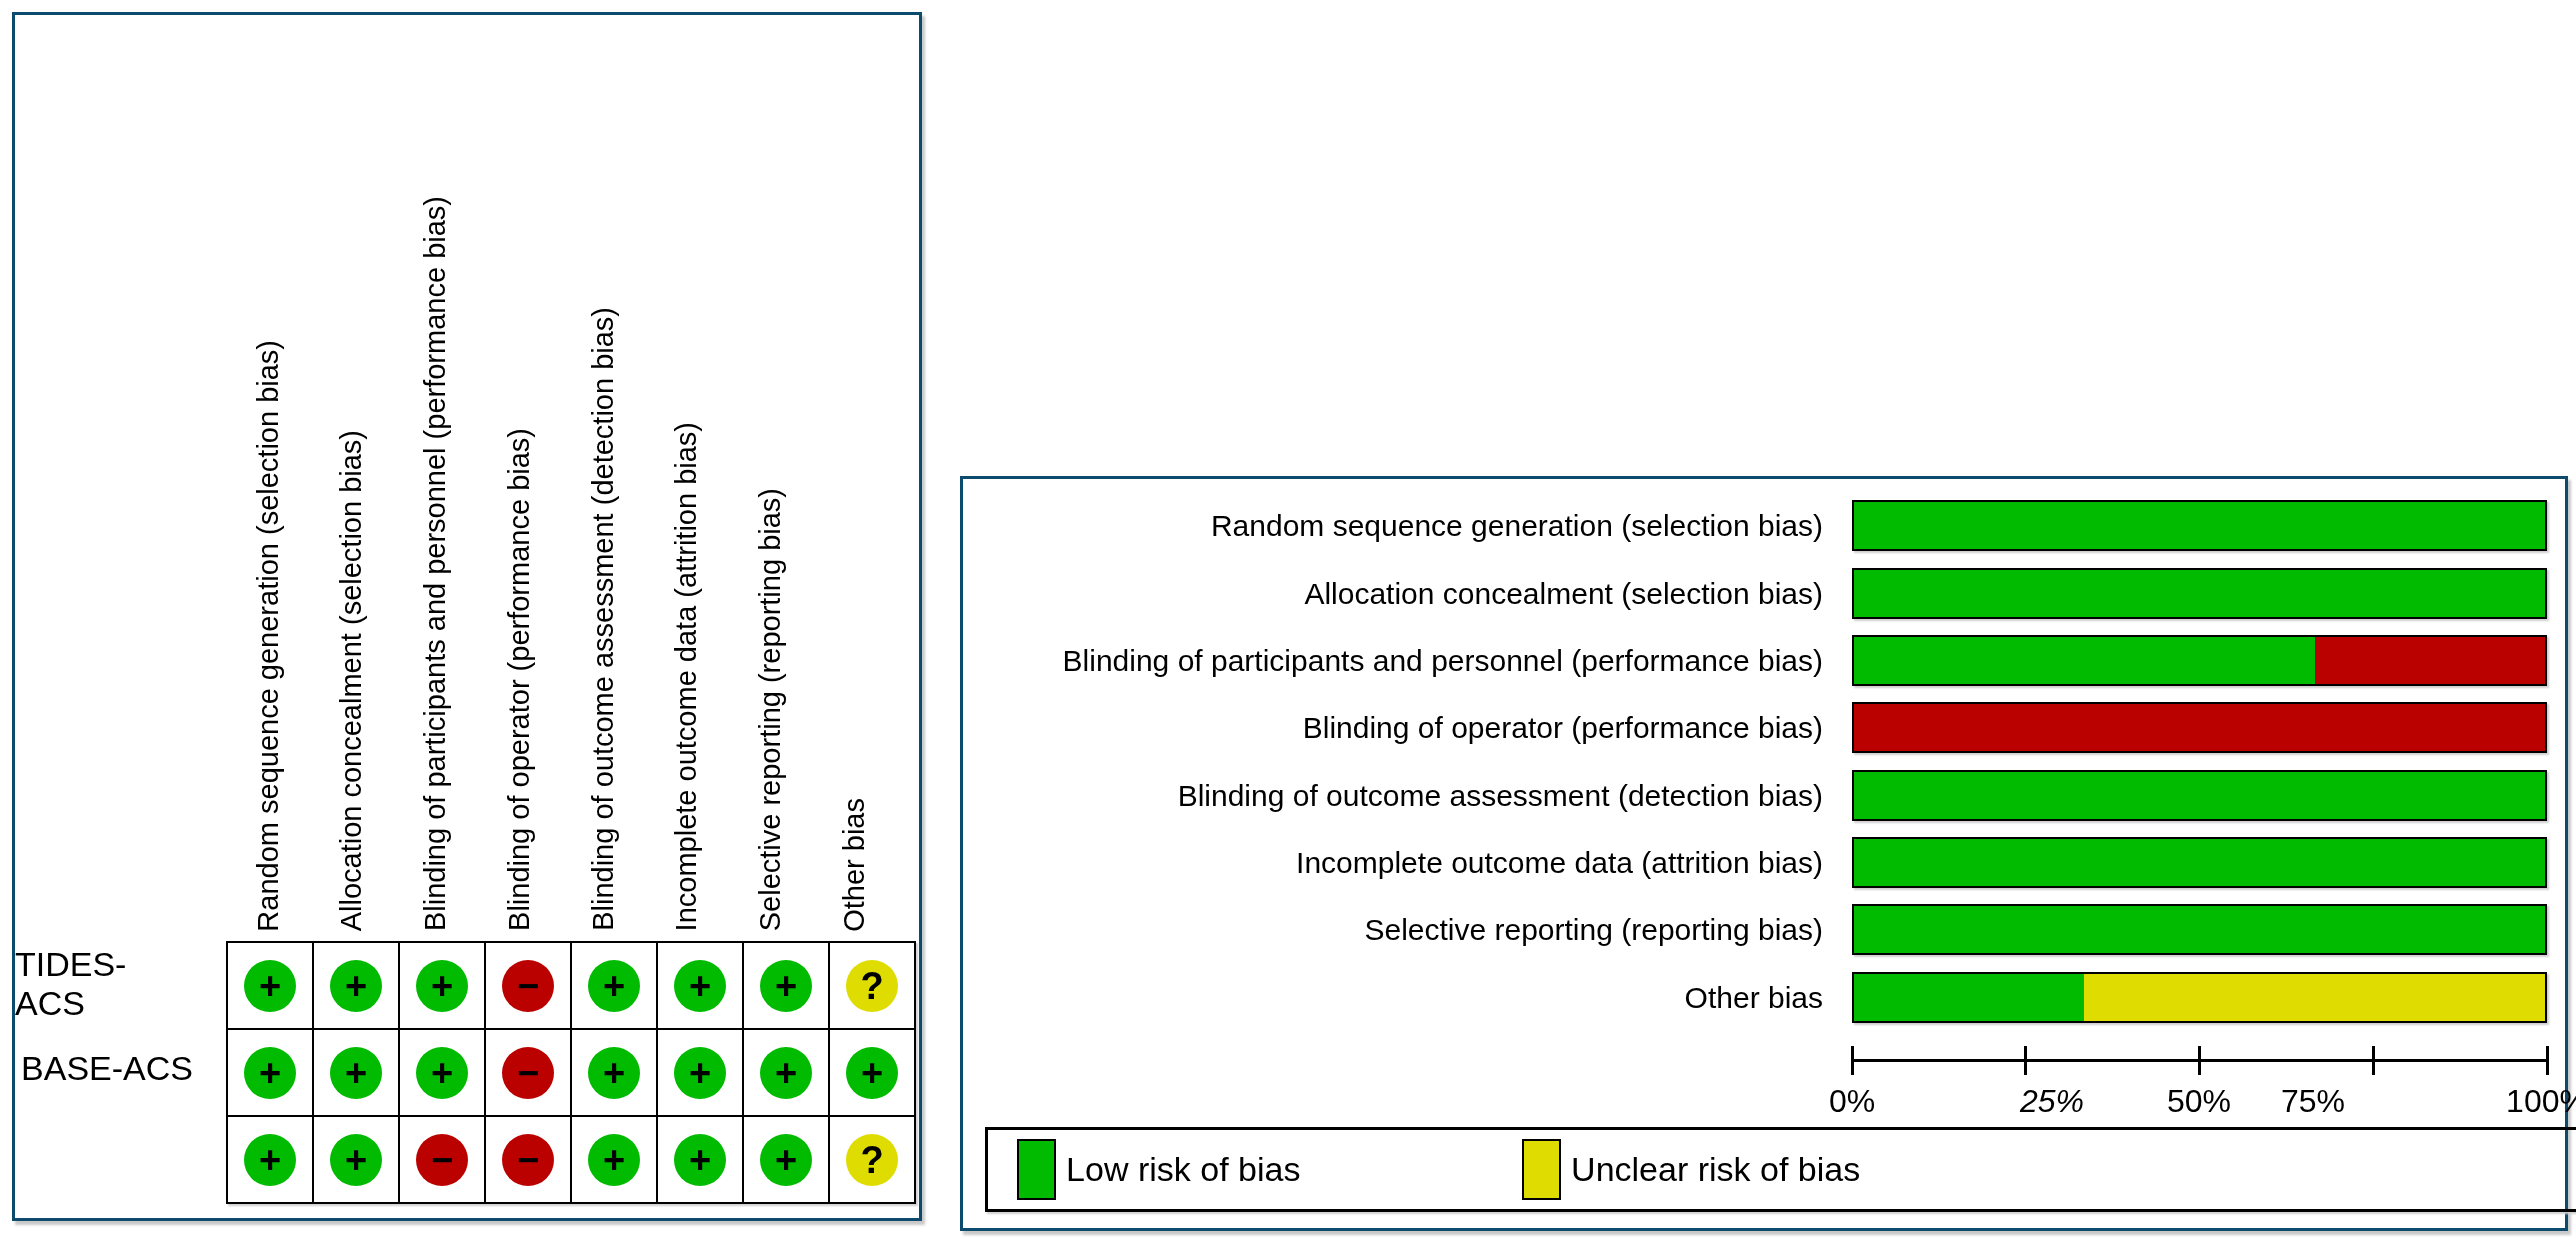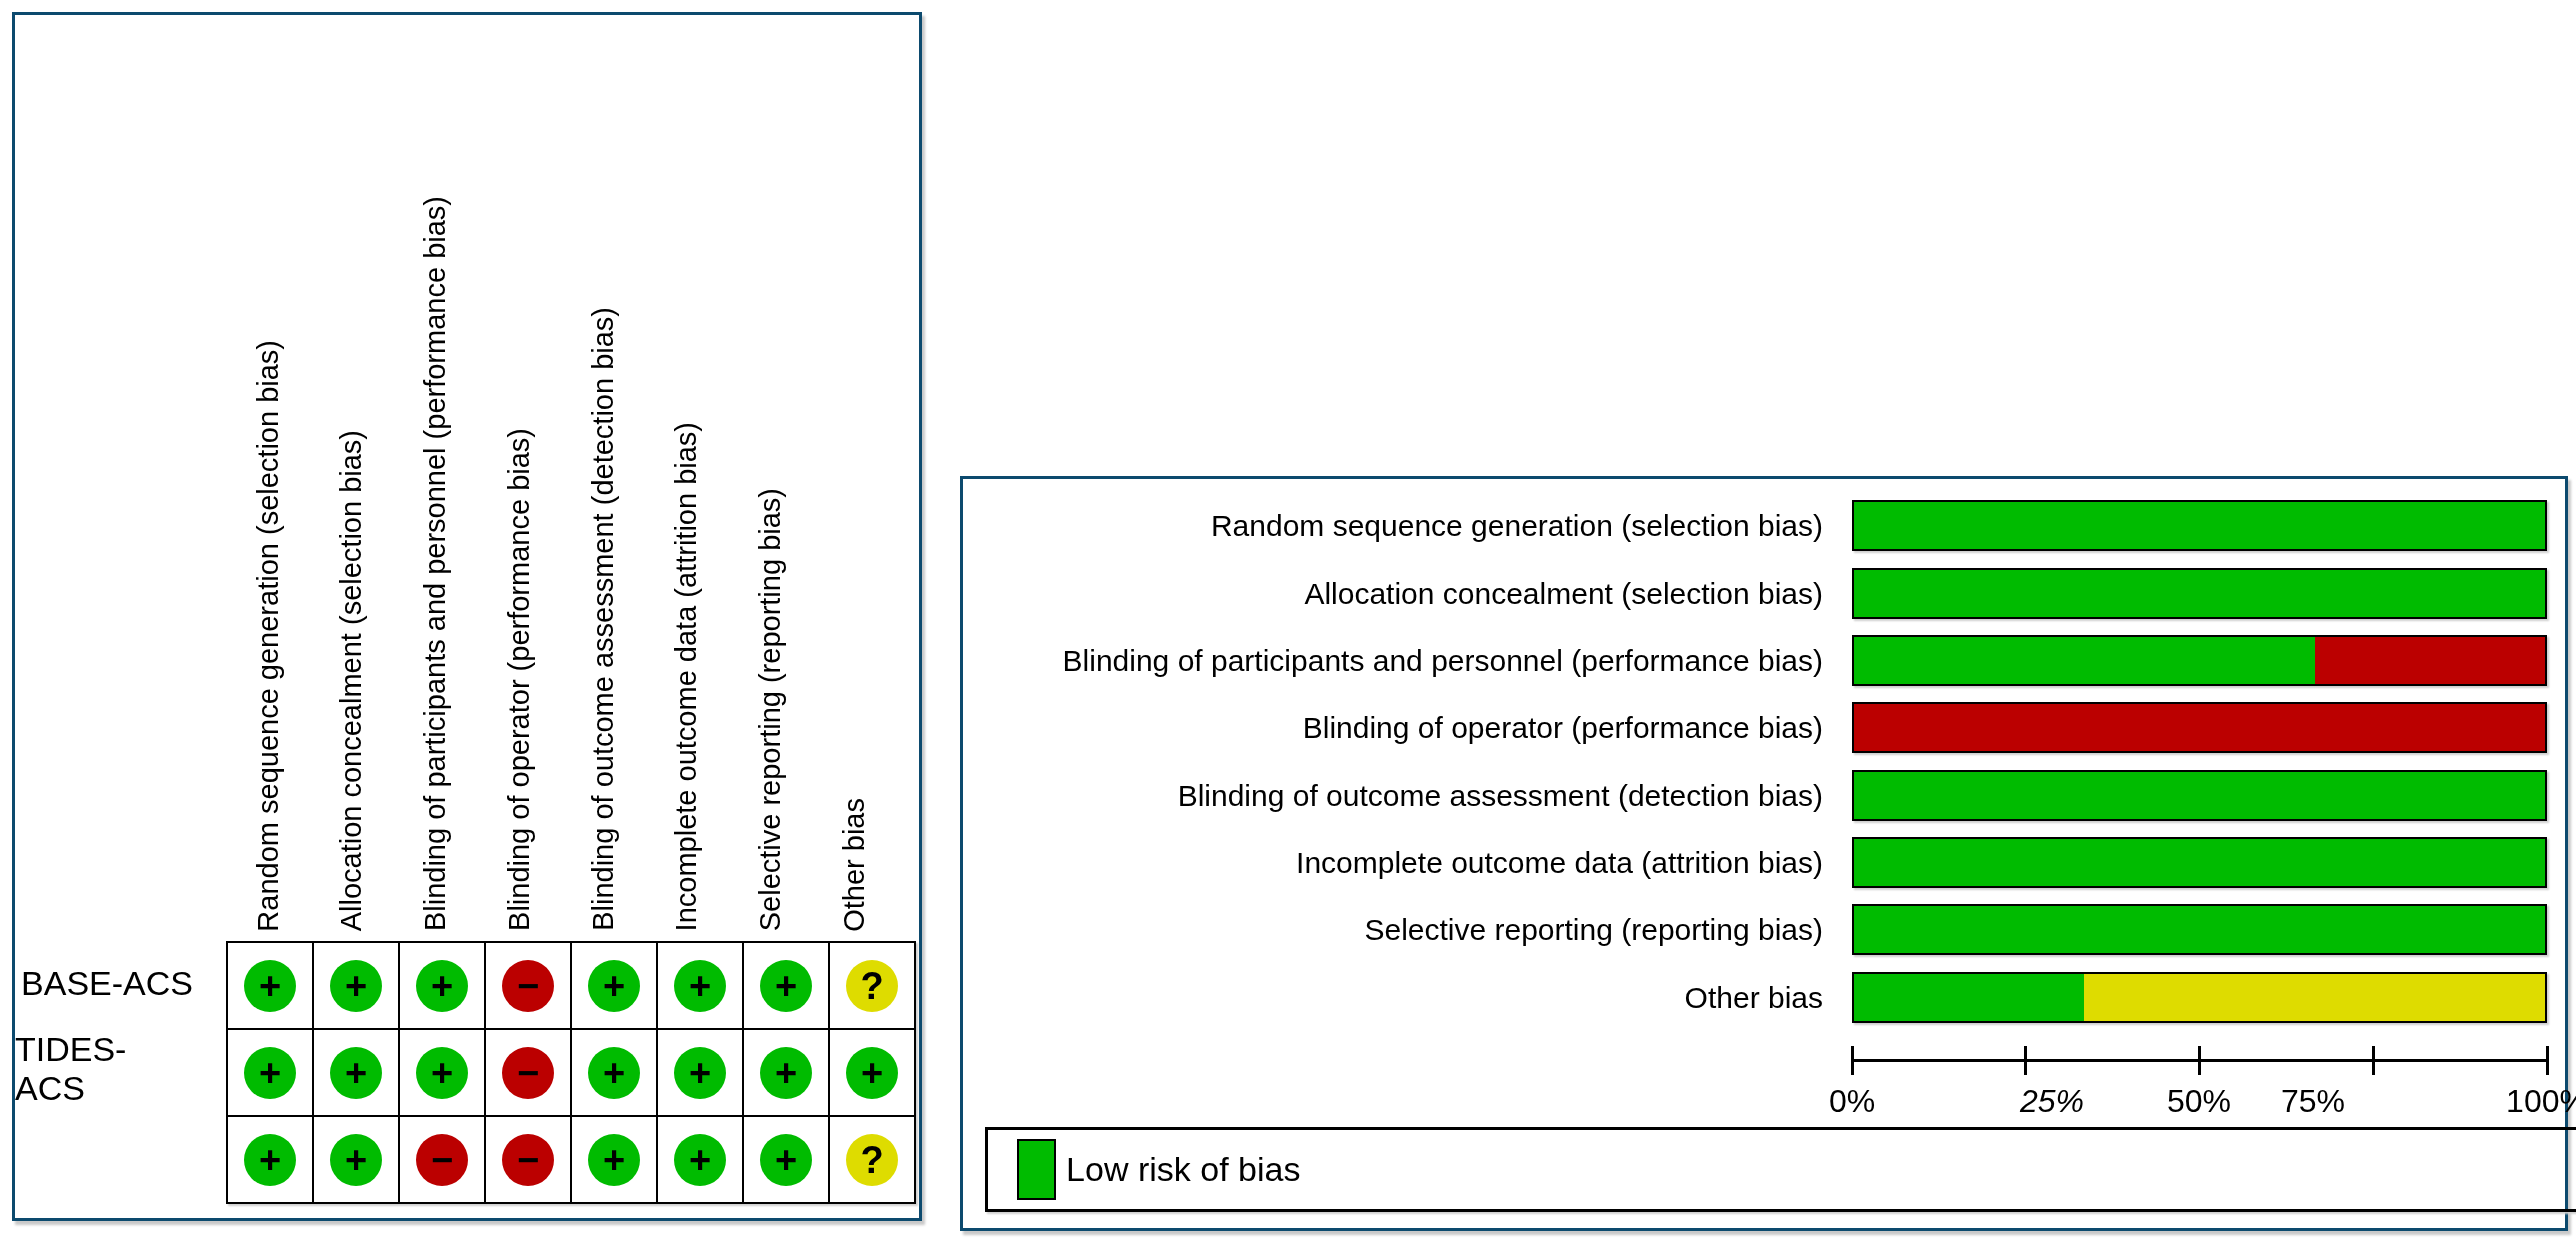--- a/index.html
+++ b/index.html
@@ -68,22 +68,22 @@
         <span class="vtext">Incomplete outcome data (attrition bias)</span>
       </div>
       <div class="hcell">
         <span class="vtext">Selective reporting (reporting bias)</span>
       </div>
       <div class="hcell">
         <span class="vtext">Other bias</span>
       </div>
     </div>
   <div id="study-labels">
+      <div class="row-label">TIDES-ACS</div>
       <div class="row-label">BASE-ACS</div>
-      <div class="row-label">TIDES-ACS</div>
     </div>
   <table id="rob-table">
       <tbody id="rob-tbody">
         <tr>
           <td>
             <div class="circle" style="background: rgb(0, 187, 0);">+</div>
           </td>
           <td>
             <div class="circle" style="background: rgb(0, 187, 0);">+</div>
           </td>
@@ -226,15 +226,19 @@
       <div class="tick" style="left: 1409px;"></div>
       <div class="tick-label" style="left: 1350px;">75%</div>
       <div class="tick" style="left: 1583px;"></div>
       <div class="tick-label" style="left: 1584px;">100%</div>
     </div>
   <div id="legend-box">
       <div class="legend-item" style="left: 29px;">
         <div class="swatch" style="background: rgb(0, 187, 0);"></div>
         <span>Low risk of bias</span>
       </div>
+      <div class="legend-item" style="left: 534px;">
+        <div class="swatch" style="background: rgb(222, 220, 0);"></div>
+        <span>Unclear risk of bias</span>
+      </div>
     </div>
 </div>
 
 
 </body></html>

